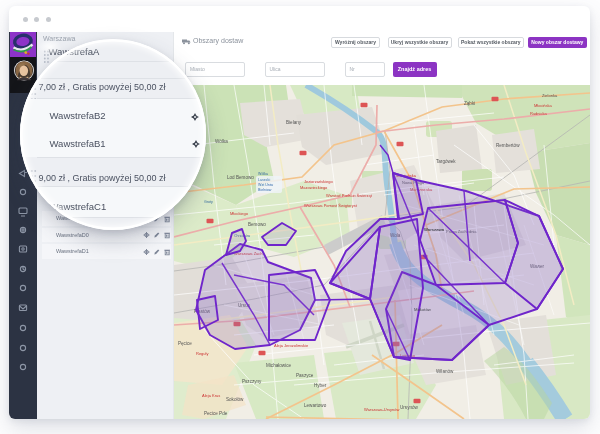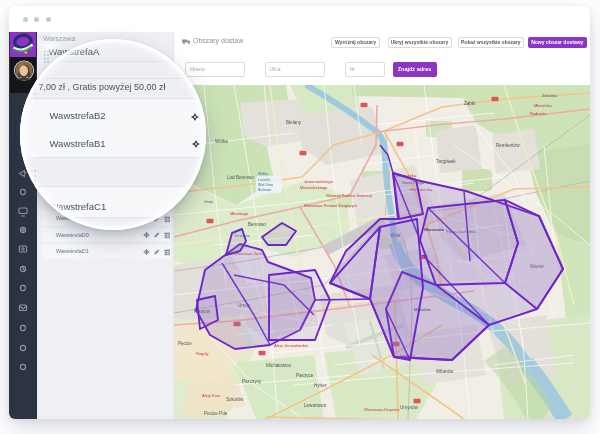--- a/index.html
+++ b/index.html
@@ -406,20 +406,21 @@
       <circle cx="4" cy="4" r="1" fill="#edeff3"></circle>
     </svg>
     <div class="sep" style="top:88.7px;"></div>
     <div class="band" style="top:89.2px;height:29px;"></div>
     <div class="mg" style="left:30px;top:98.8px;font-size:9.5px;">WawstrefaB1</div>
     <svg style="position:absolute;left:172px;top:101px" width="8" height="8" viewBox="0 0 8 8">
       <path d="M4 0 L5.4 2.6 L8 4 L5.4 5.4 L4 8 L2.6 5.4 L0 4 L2.6 2.6 Z" fill="#363d49"></path>
       <circle cx="4" cy="4" r="1" fill="#edeff3"></circle>
     </svg>
     <div class="sep" style="top:118.3px;"></div>
+    <div class="mg" style="left:19px;top:134.1px;font-size:9px;">9,00 zł , Gratis powyżej 50,00 zł</div>
     <svg style="position:absolute;left:10.5px;top:129.5px" width="7" height="24" viewBox="0 0 7 24" fill="#b9bfc9">
       <circle cx="1.8" cy="2" r="1"></circle>
         <circle cx="5.2" cy="2" r="1"></circle>
       <circle cx="1.8" cy="7" r="1"></circle>
         <circle cx="5.2" cy="7" r="1"></circle>
       <circle cx="1.8" cy="12" r="1"></circle>
         <circle cx="5.2" cy="12" r="1"></circle>
       <circle cx="1.8" cy="17" r="1"></circle>
         <circle cx="5.2" cy="17" r="1"></circle>
       <circle cx="1.8" cy="22" r="1"></circle>

